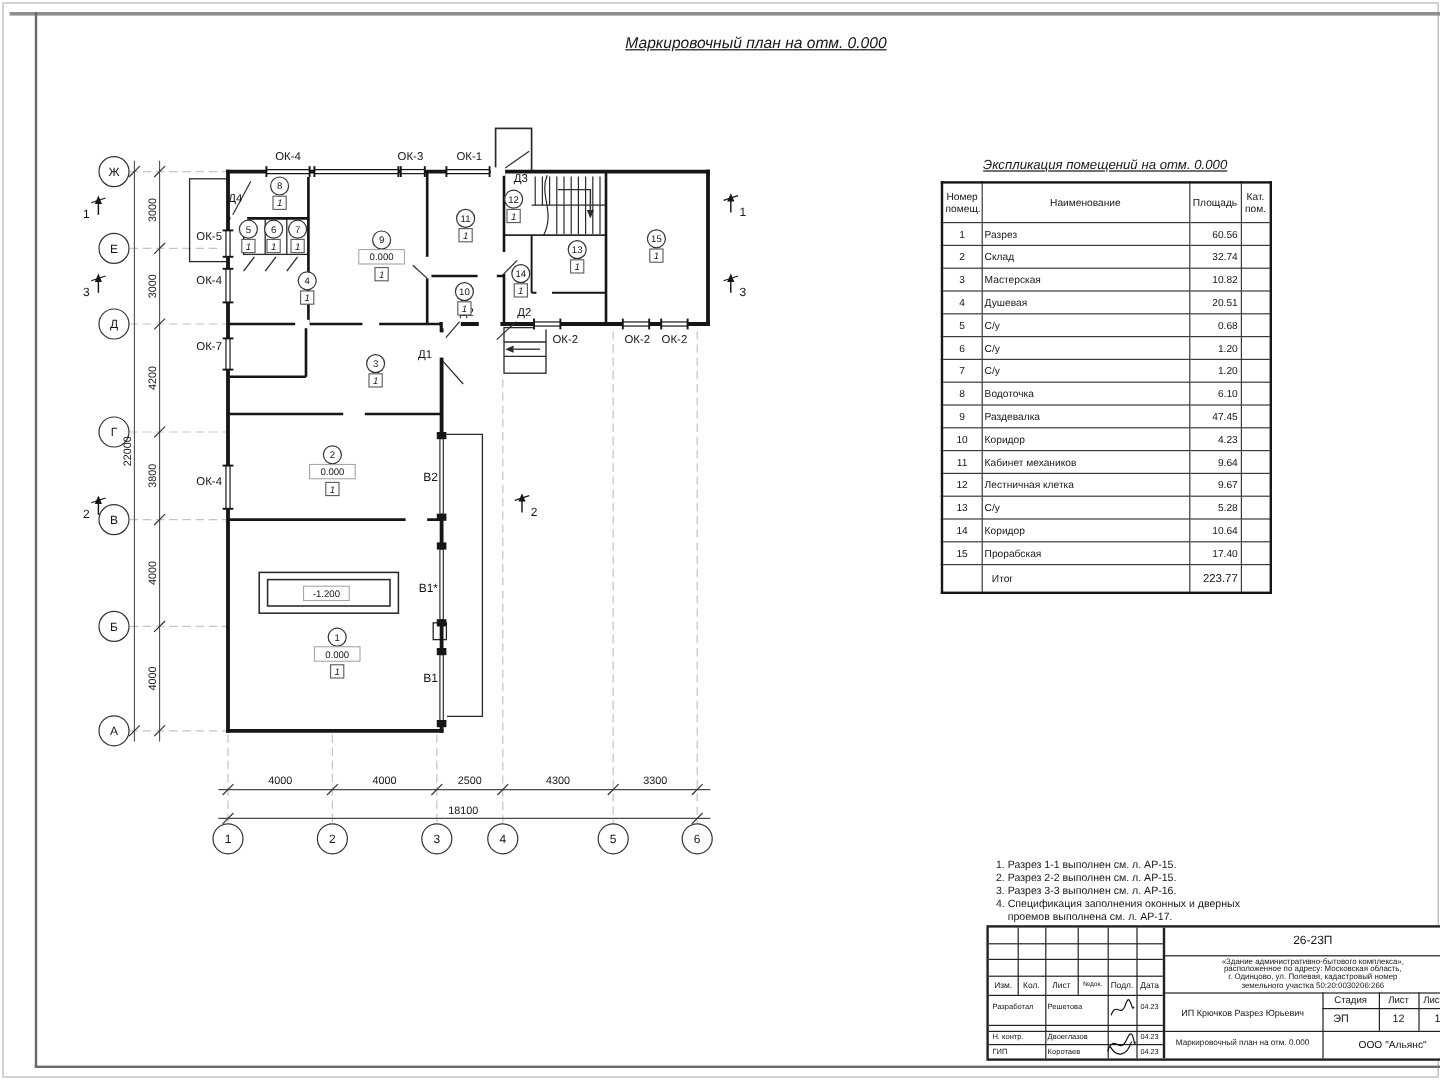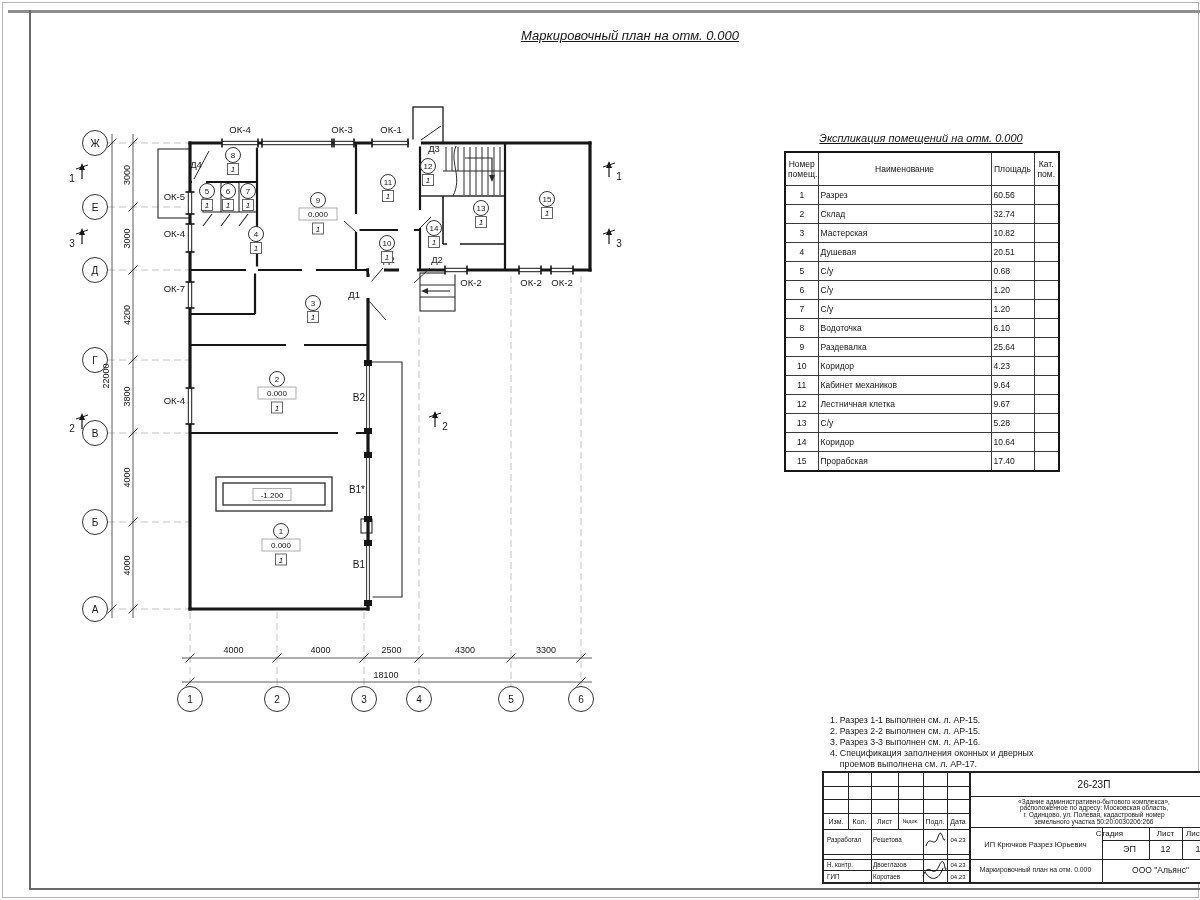--- a/index.html
+++ b/index.html
@@ -21,21 +21,21 @@
   .expl-title{left:784px;top:132px;width:274px;text-align:center;
     font-style:italic;font-size:11px;text-decoration:underline;}
   table.expl{position:absolute;left:784px;top:151px;width:274px;
     border-collapse:collapse;table-layout:fixed;}
   table.expl th,table.expl td{border:1px solid #3a3a3a;padding:0 2px;overflow:hidden;}
   table.expl{border:2px solid #161616;}
   table.expl th{font-size:8.5px;font-weight:normal;height:32px;text-align:center;}
   table.expl td{font-size:8.5px;height:18px;}
   td.c-num{text-align:center;}
   td.c-name{text-align:left;padding-left:4px;}
-  td.c-area{text-align:left;font-size:8px;}
+  td.c-area{text-align:right;font-size:8px;}
   tr.total-row td{height:22px;}
   tr.total-row td.c-area{font-size:9.5px;}
   
   .notes{left:830px;top:715px;width:260px;font-size:8.8px;line-height:11px;white-space:pre;}
   
   .stamp{left:822px;top:771px;width:395px;height:109px;border:2px solid #222;box-sizing:content-box;background:#fff;}
   .stamp .ln{position:absolute;background:#222;}
   .stamp .st{position:absolute;font-size:7px;line-height:1;white-space:nowrap;}
   .stamp .ctr{text-align:center;}
 </style>
@@ -468,21 +468,21 @@
       </tr>
       <tr>
         <td class="c-num">8</td>
         <td class="c-name">Водоточка</td>
         <td class="c-area">6.10</td>
         <td class="c-cat"></td>
       </tr>
       <tr>
         <td class="c-num">9</td>
         <td class="c-name">Раздевалка</td>
-        <td class="c-area">25.64</td>
+        <td class="c-area">47.45</td>
         <td class="c-cat"></td>
       </tr>
       <tr>
         <td class="c-num">10</td>
         <td class="c-name">Коридор</td>
         <td class="c-area">4.23</td>
         <td class="c-cat"></td>
       </tr>
       <tr>
         <td class="c-num">11</td>
@@ -505,20 +505,26 @@
       <tr>
         <td class="c-num">14</td>
         <td class="c-name">Коридор</td>
         <td class="c-area">10.64</td>
         <td class="c-cat"></td>
       </tr>
       <tr>
         <td class="c-num">15</td>
         <td class="c-name">Прорабская</td>
         <td class="c-area">17.40</td>
+        <td class="c-cat"></td>
+      </tr>
+      <tr class="total-row">
+        <td class="c-num"></td>
+        <td class="c-name" style="padding-left: 8px;">Итог</td>
+        <td class="c-area">223.77</td>
         <td class="c-cat"></td>
       </tr>
     </tbody>
 </table>
 
 <div class="abs notes"><div>1. Разрез 1-1 выполнен см. л. АР-15.</div><div>2. Разрез 2-2 выполнен см. л. АР-15.</div><div>3. Разрез 3-3 выполнен см. л. АР-16.</div><div>4. Спецификация заполнения оконных и дверных</div><div>    проемов выполнена см. л. АР-17.</div><div>5. Экспликация полов выполнена см. л. АР-17.</div></div>
 
 <div class="abs stamp">
 
   <div class="ln" style="left:24px;top:0;width:1px;height:56px"></div>
@@ -566,21 +572,21 @@
     <path d="M3,19 C9,3 13,23 19,9 S25,19 26,11" fill="none" stroke="#111" stroke-width="1"></path>
     <path d="M5,15 C11,25 19,23 23,11" fill="none" stroke="#111" stroke-width="1"></path>
   </svg>
 
   <div class="st ctr" style="left:145px;top:7px;width:250px;font-size:10px">26-23П</div>
   <div class="st ctr" style="left:150px;top:25px;width:240px;font-size:6.6px;line-height:7.4px">«Здание административно-бытового комплекса»,</div>
   <div class="st ctr" style="left:150px;top:32px;width:240px;font-size:6.6px">расположенное по адресу: Московская область,</div>
   <div class="st ctr" style="left:150px;top:39px;width:240px;font-size:6.6px">г. Одинцово, ул. Полевая, кадастровый номер</div>
   <div class="st ctr" style="left:150px;top:46px;width:240px;font-size:6.6px">земельного участка 50:20:0030206:266</div>
   <div class="st ctr" style="left:145px;top:68px;width:133px;font-size:7.5px">ИП Крючков Разрез Юрьевич</div>
-  <div class="st ctr" style="left:262px;top:57px;width:47px;font-size:8px">Стадия</div>
+  <div class="st ctr" style="left:278px;top:57px;width:47px;font-size:8px">Стадия</div>
   <div class="st ctr" style="left:325px;top:57px;width:33px;font-size:8px">Лист</div>
   <div class="st" style="left:362px;top:57px;font-size:8px">Листов</div>
-  <div class="st ctr" style="left:282px;top:72px;width:47px;font-size:9px">ЭП</div>
+  <div class="st ctr" style="left:270px;top:72px;width:47px;font-size:9px">ЭП</div>
   <div class="st ctr" style="left:325px;top:72px;width:33px;font-size:9px">12</div>
   <div class="st ctr" style="left:358px;top:72px;width:37px;font-size:9px">17</div>
   <div class="st ctr" style="left:145px;top:94px;width:133px;font-size:6.8px">Маркировочный план на отм. 0.000</div>
   <div class="st ctr" style="left:278px;top:93px;width:117px;font-size:8.5px">ООО "Альянс"</div>
 </div>
 
 </body></html>

